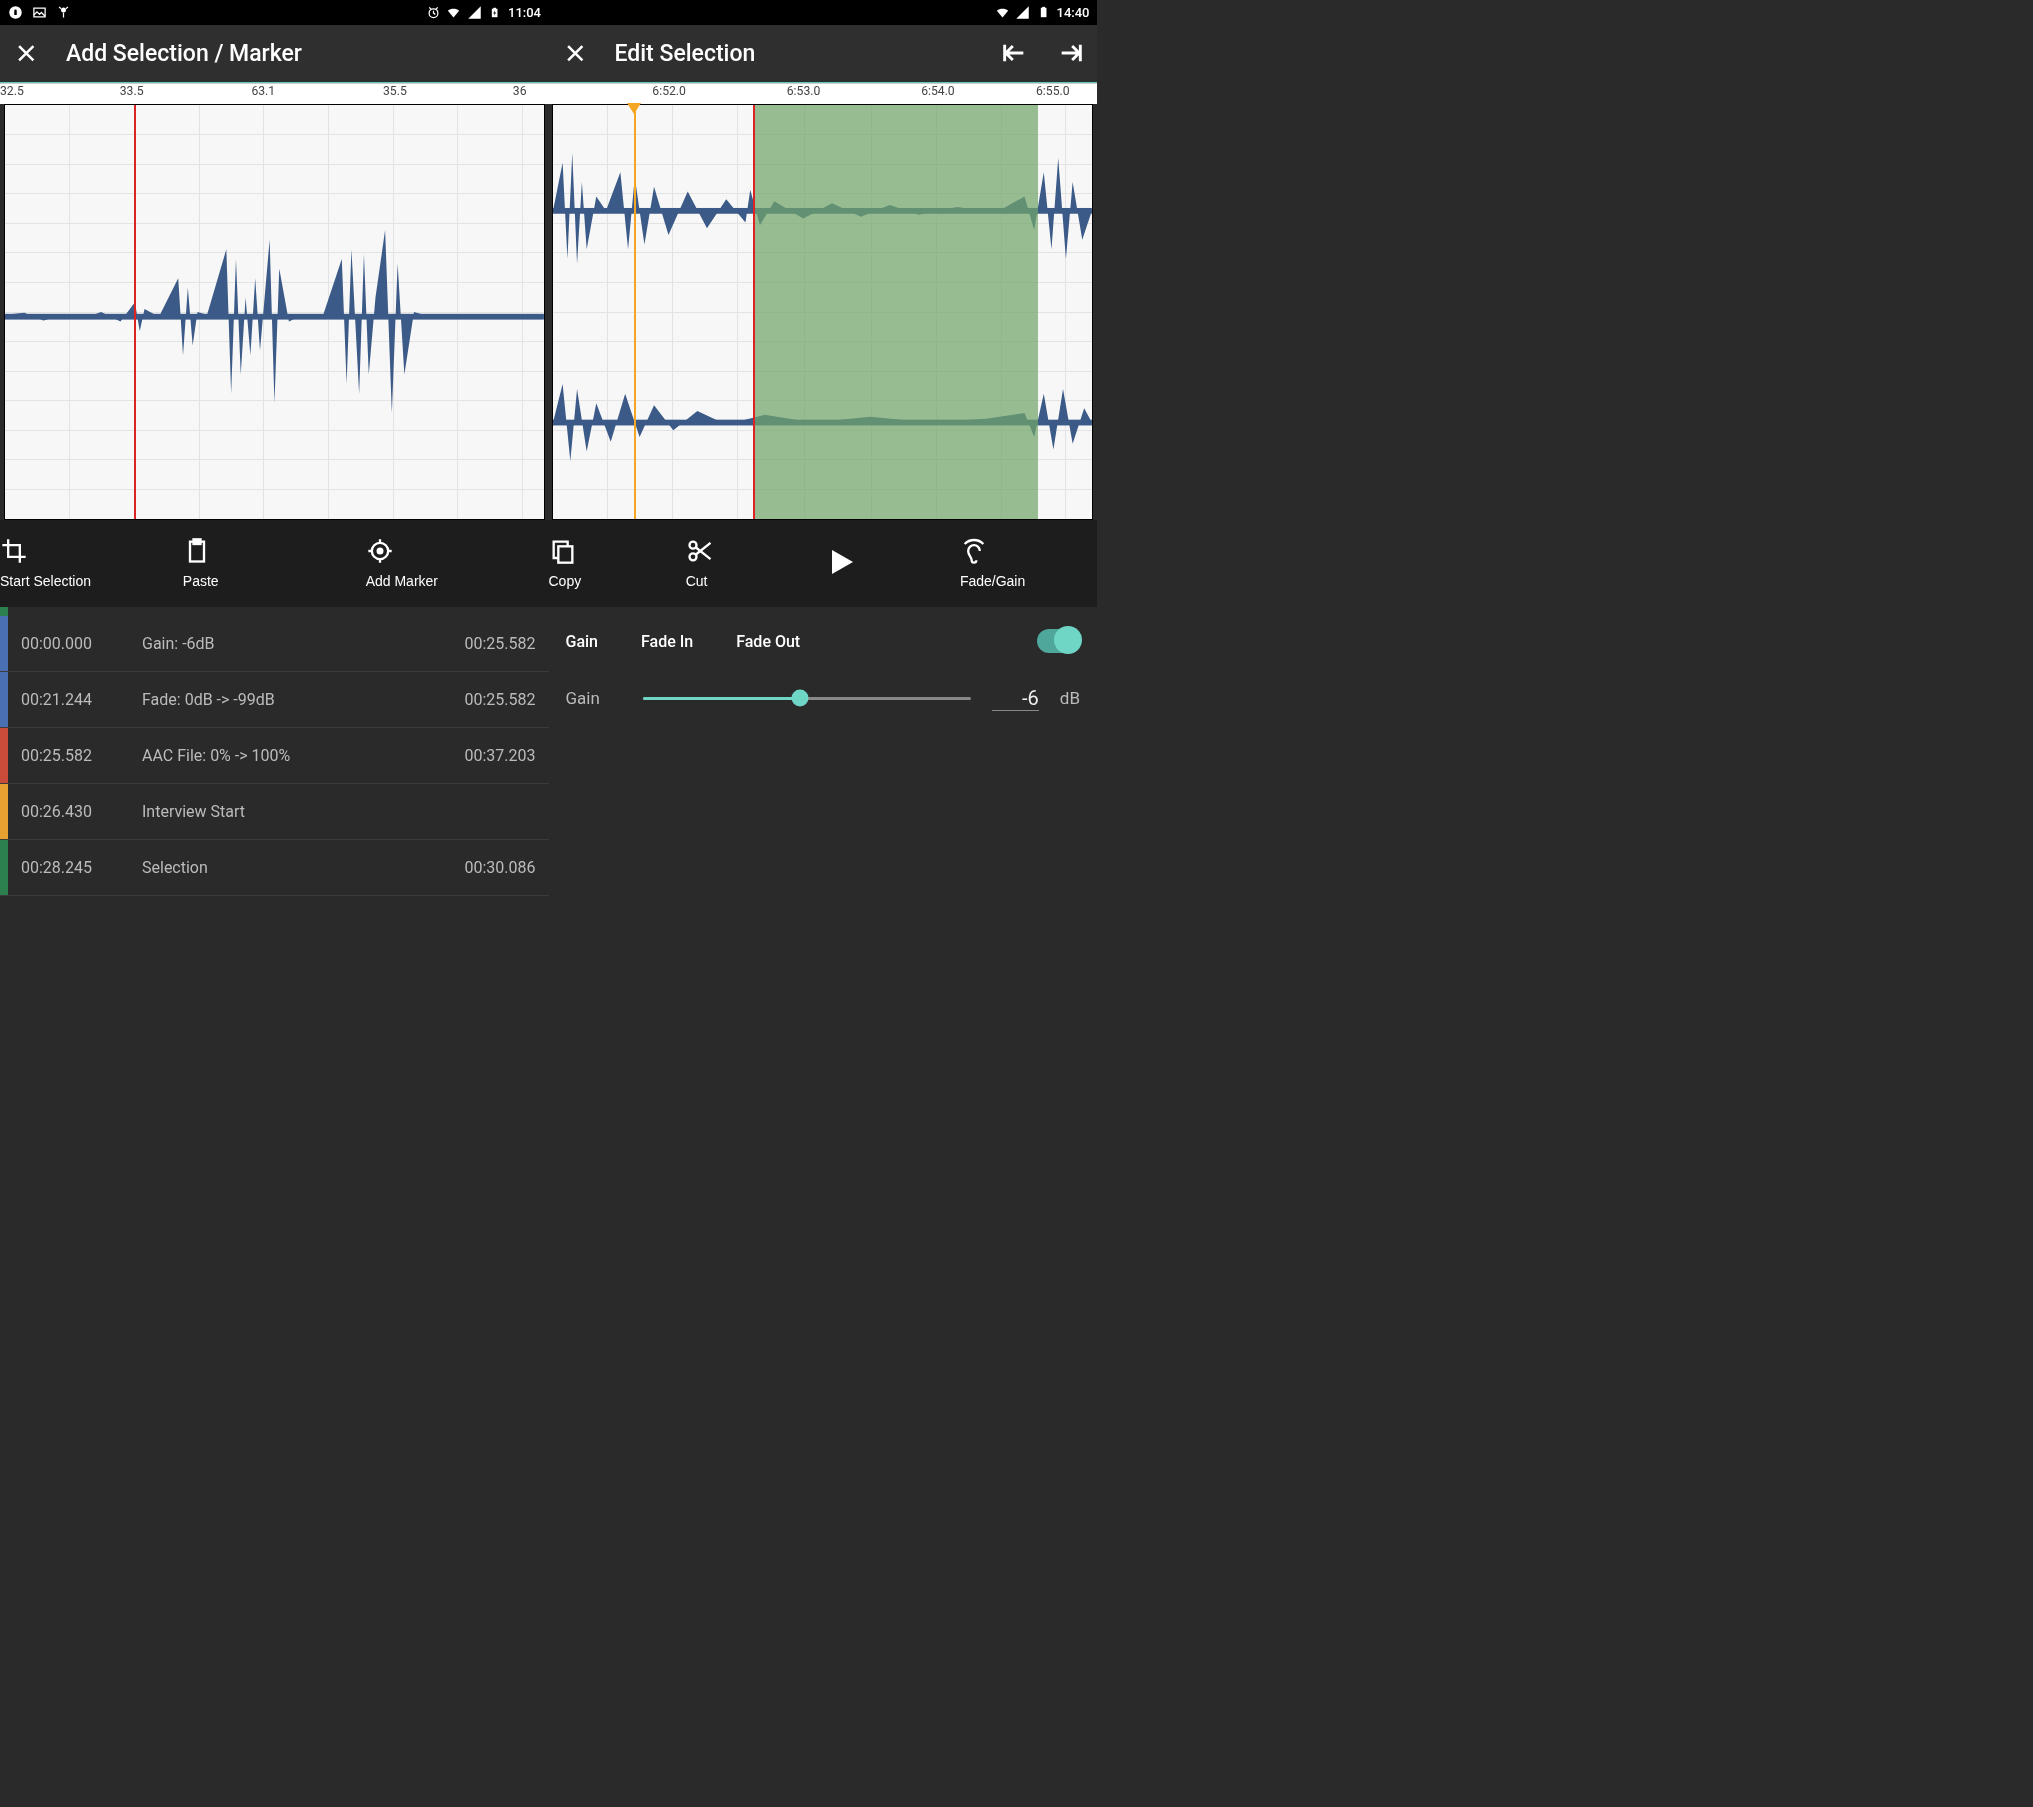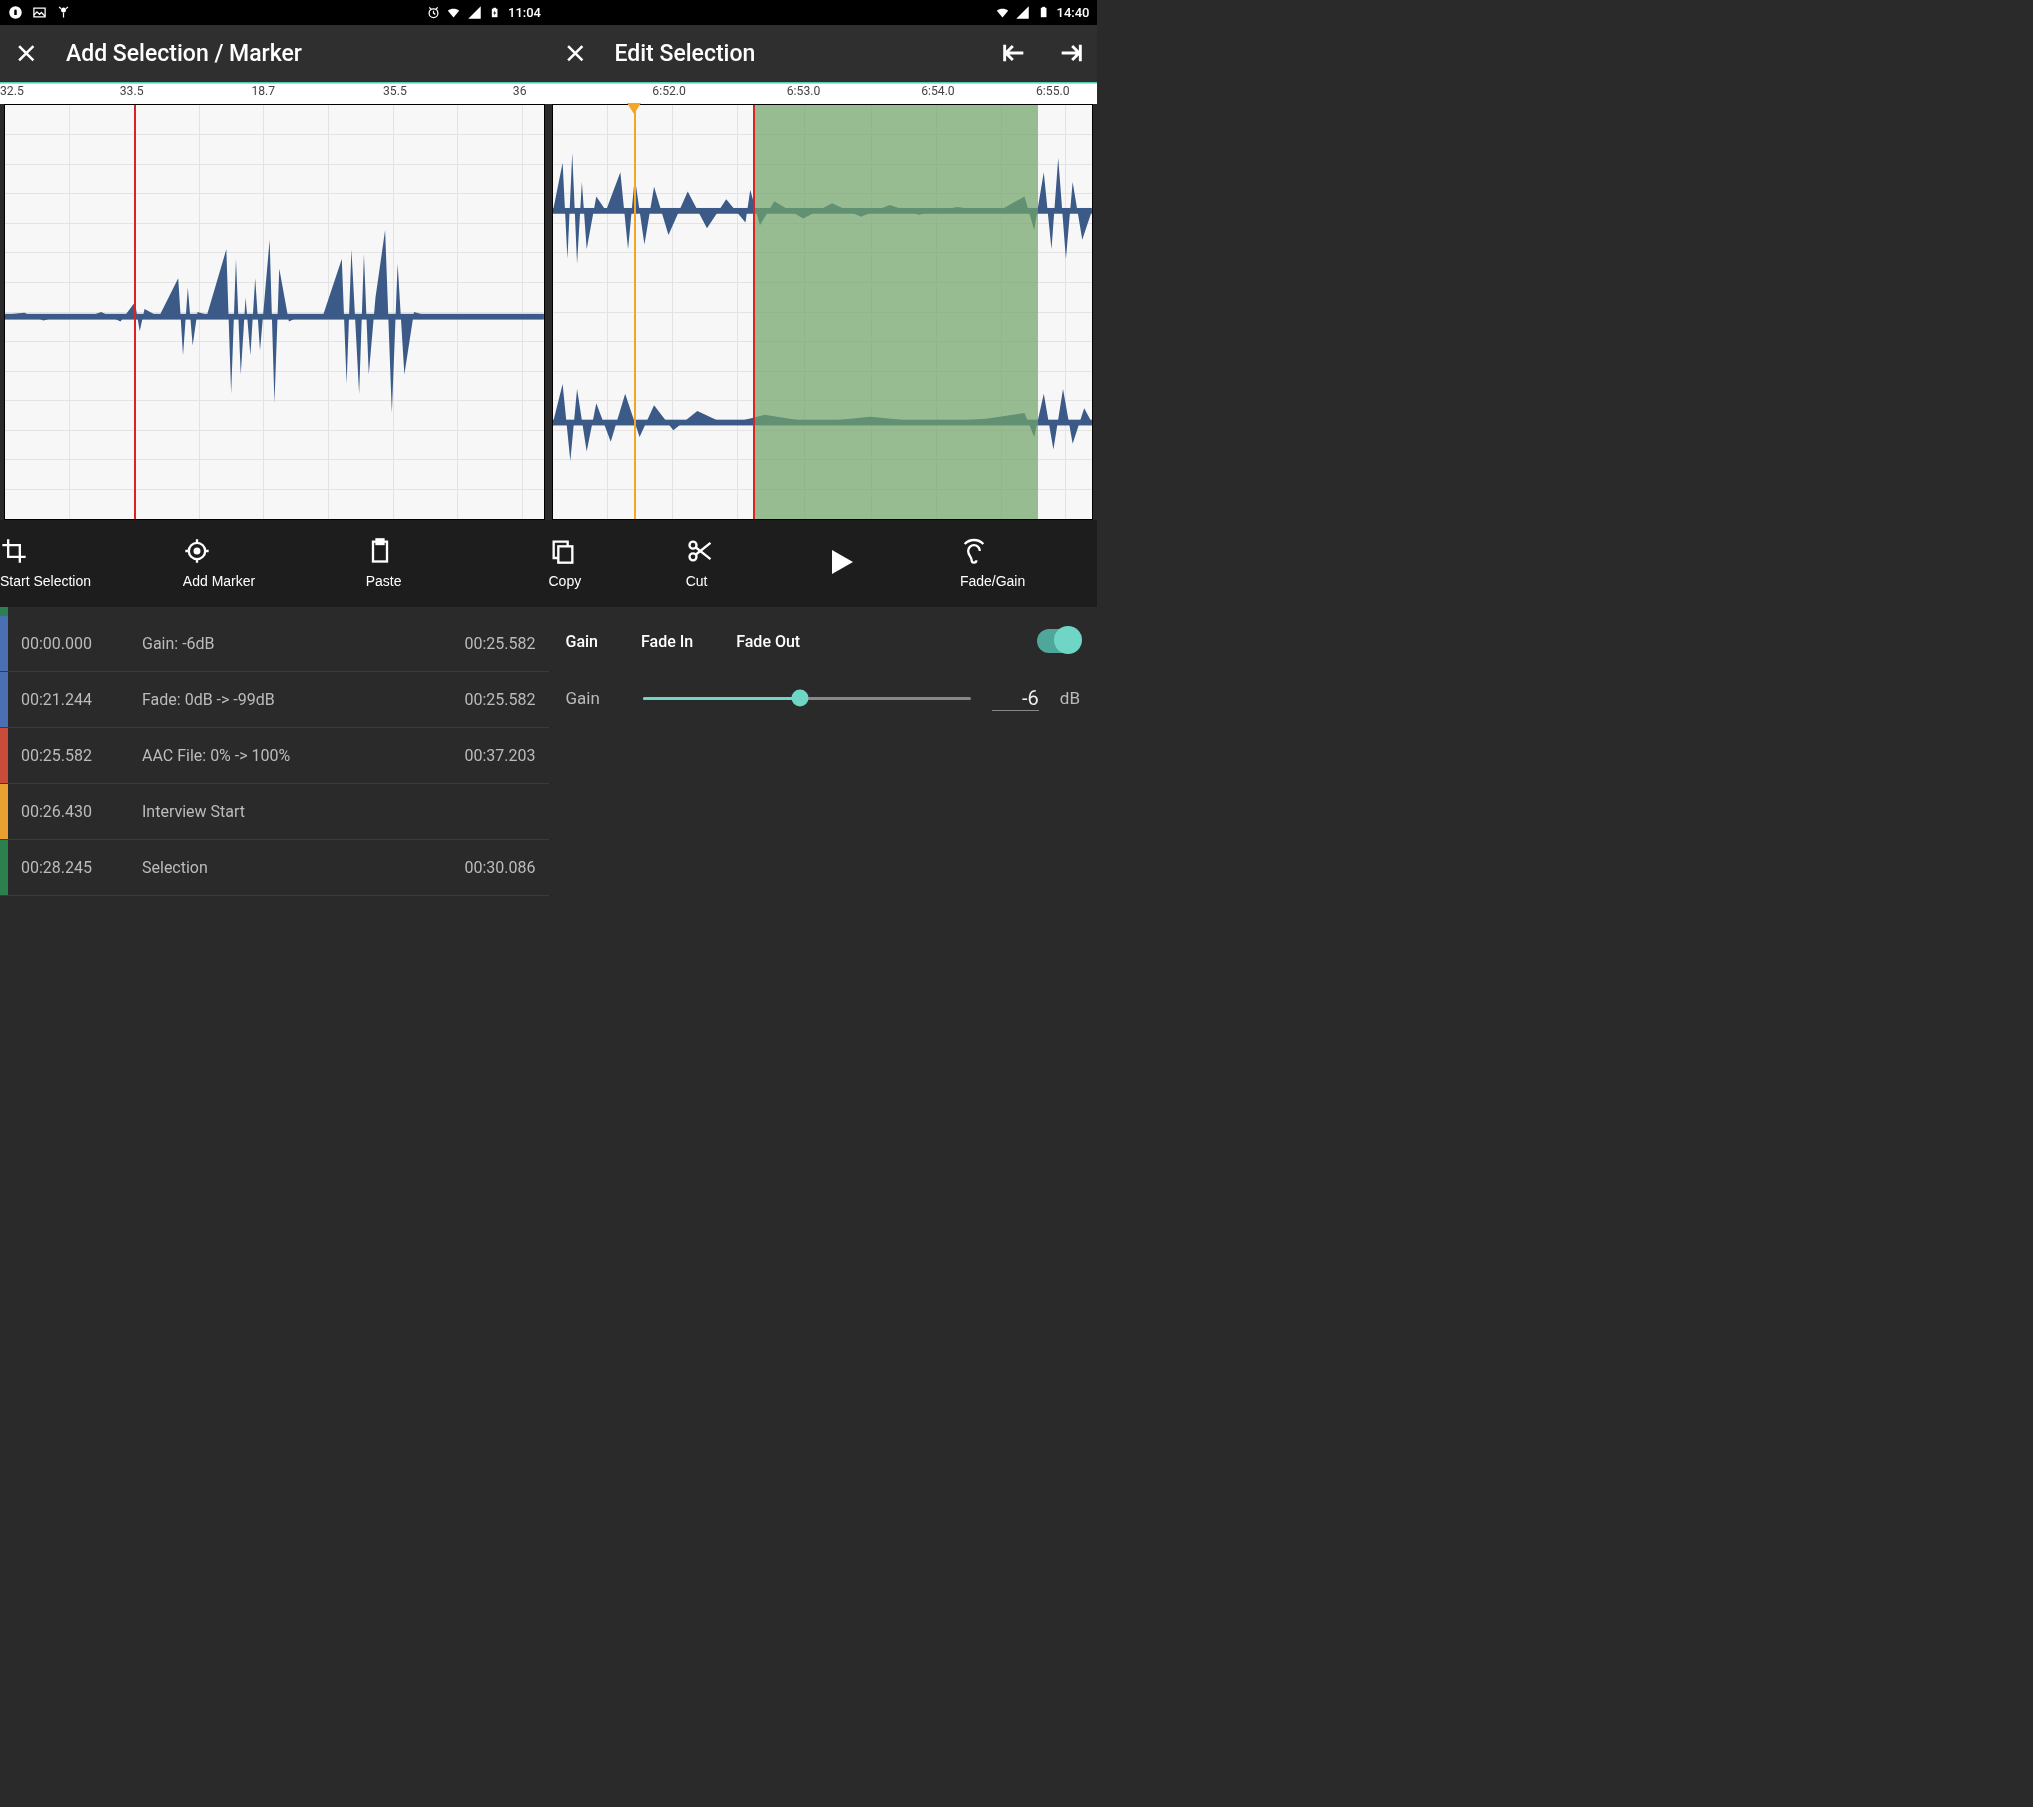--- a/index.html
+++ b/index.html
@@ -112,21 +112,21 @@
         <svg viewBox="0 0 24 24" width="24.5" height="24.5" stroke="#fff" stroke-width="2.5" fill="none">
             <path d="M5 5l14 14M19 5L5 19"></path>
           </svg>
       </button>
       <div class="toolbar-title">Add Selection / Marker</div>
     </div>
 
     <div class="ruler" id="ruler-left">
         <span class="ruler-tick" style="left: 0%;">32.5</span>
         <span class="ruler-tick" style="left: 24%; transform: translateX(-50%);">33.5</span>
-        <span class="ruler-tick" style="left: 48%; transform: translateX(-50%);">18.7</span>
+        <span class="ruler-tick" style="left: 48%; transform: translateX(-50%);">63.1</span>
         <span class="ruler-tick" style="left: 72%; transform: translateX(-50%);">35.5</span>
         <span class="ruler-tick" style="left: 96%; transform: translateX(-100%);">36</span>
       </div>
 
     <div class="waveform-wrap waveform-left">
       <div class="waveform-grid" id="grid-left">
           <div class="grid-h" style="top: 7.14286%;"></div>
           <div class="grid-h" style="top: 14.2857%;"></div>
           <div class="grid-h" style="top: 21.4286%;"></div>
           <div class="grid-h" style="top: 28.5714%;"></div>
@@ -159,32 +159,32 @@
 
     <div class="action-bar">
       <button class="action-btn">
         <span><svg viewBox="0 0 24 24" width="28" height="28" fill="none" stroke="#fff" stroke-width="2">
               <path d="M7 2v15h15M2 7h15v15"></path>
             </svg></span>
         <span>Start Selection</span>
       </button>
       <button class="action-btn">
         <span><svg viewBox="0 0 24 24" width="28" height="28" fill="none" stroke="#fff" stroke-width="2">
+              <rect x="6" y="4" width="12" height="17"></rect>
+              <rect x="9" y="2" width="6" height="4" fill="#fff"></rect>
+            </svg></span>
+        <span>Paste</span>
+      </button>
+      <button class="action-btn">
+        <span><svg viewBox="0 0 24 24" width="28" height="28" fill="none" stroke="#fff" stroke-width="2">
               <circle cx="12" cy="12" r="7"></circle>
               <circle cx="12" cy="12" r="2" fill="#fff"></circle>
               <path d="M12 2v3M12 19v3M2 12h3M19 12h3"></path>
             </svg></span>
         <span>Add Marker</span>
-      </button>
-      <button class="action-btn">
-        <span><svg viewBox="0 0 24 24" width="28" height="28" fill="none" stroke="#fff" stroke-width="2">
-              <rect x="6" y="4" width="12" height="17"></rect>
-              <rect x="9" y="2" width="6" height="4" fill="#fff"></rect>
-            </svg></span>
-        <span>Paste</span>
       </button>
     </div>
 
     <div class="list-area">
       <div class="cut-row">
         <div class="color-chip" id="cut-chip" style="position: absolute; left: 0px; width: 7.5px; height: 100%; background: rgb(44, 128, 80);"></div>
       </div>
       <div id="rows-left">
           <div class="list-row rel">
             <div class="color-chip" style="background:#4b6fb3"></div>

